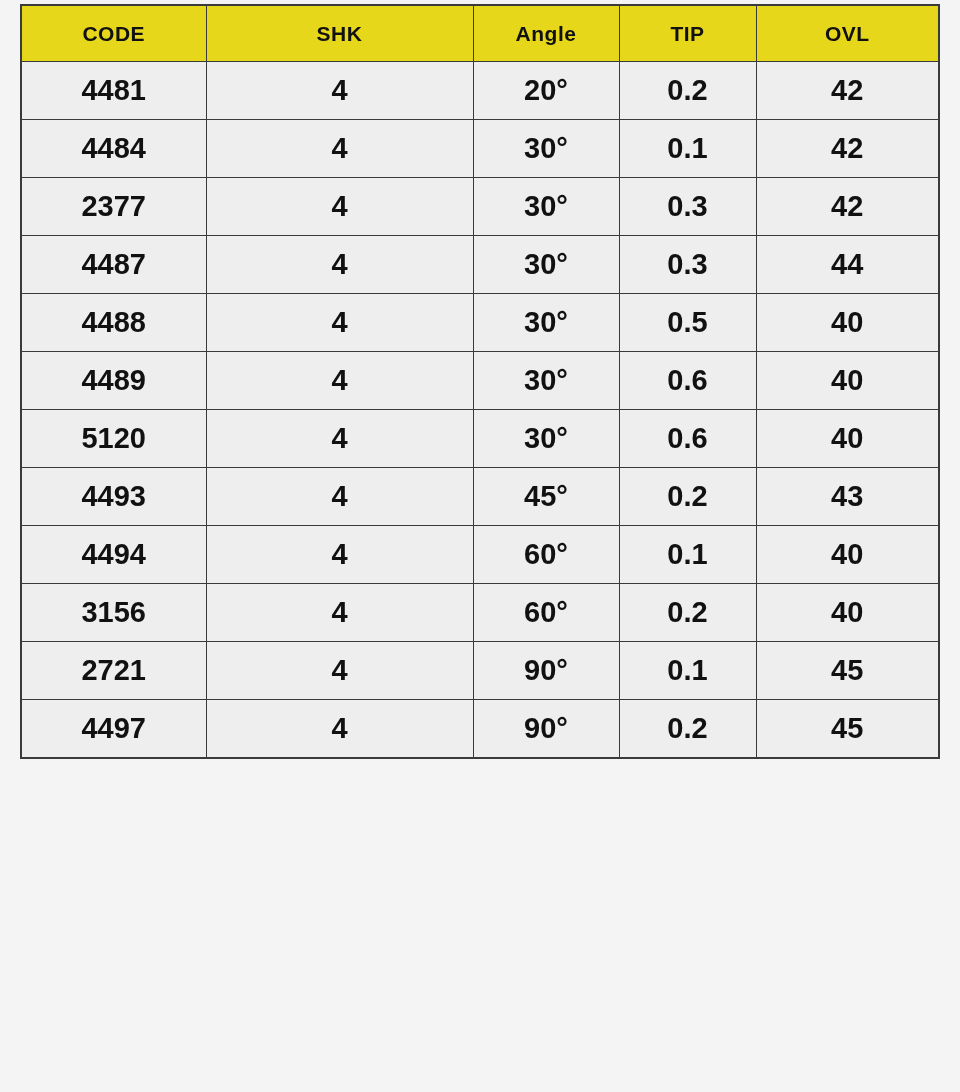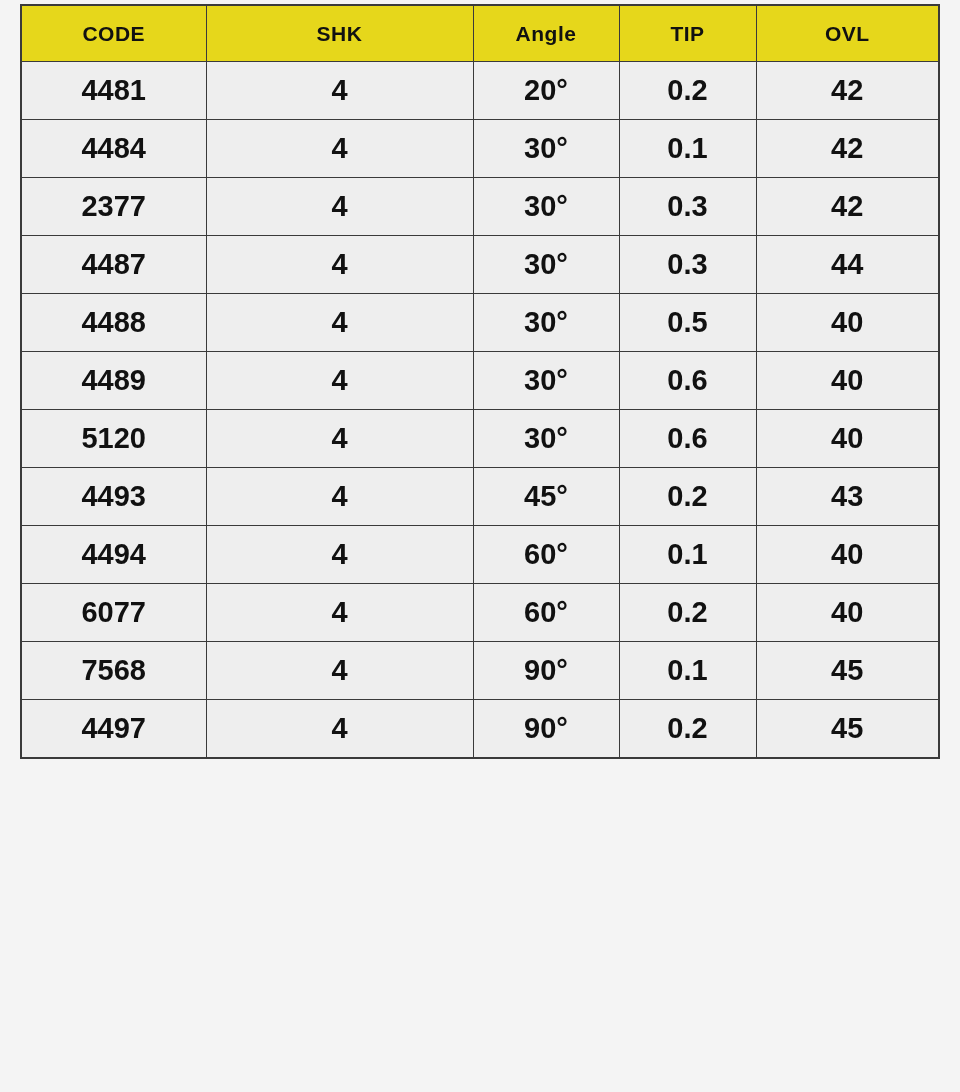--- a/index.html
+++ b/index.html
@@ -137,28 +137,28 @@
           <td>43</td>
         </tr>
         <tr>
           <td>4494</td>
           <td>4</td>
           <td>60°</td>
           <td>0.1</td>
           <td>40</td>
         </tr>
         <tr>
-          <td>6077</td>
+          <td>3156</td>
           <td>4</td>
           <td>60°</td>
           <td>0.2</td>
           <td>40</td>
         </tr>
         <tr>
-          <td>7568</td>
+          <td>2721</td>
           <td>4</td>
           <td>90°</td>
           <td>0.1</td>
           <td>45</td>
         </tr>
         <tr>
           <td>4497</td>
           <td>4</td>
           <td>90°</td>
           <td>0.2</td>

